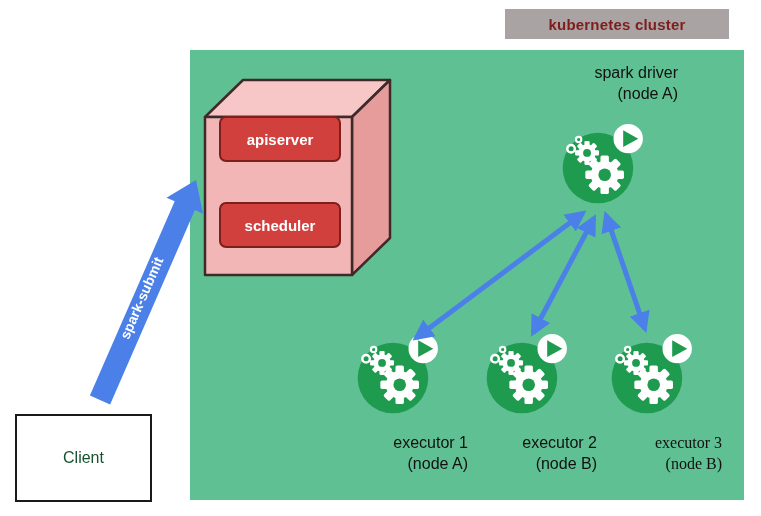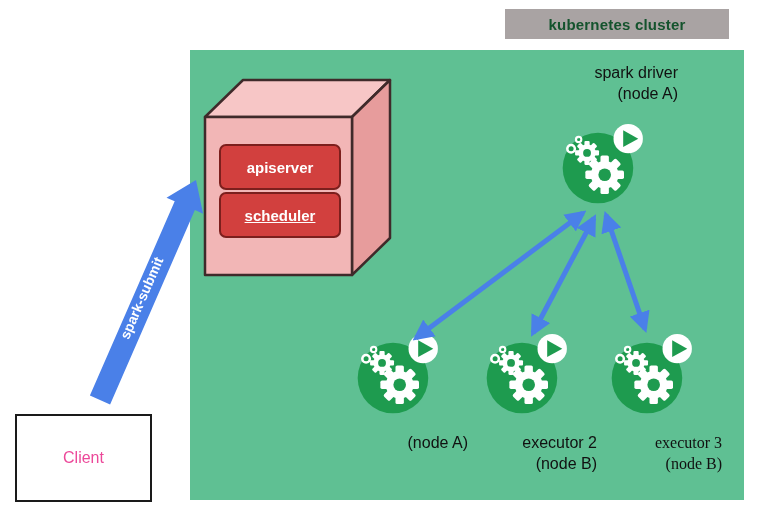--- a/index.html
+++ b/index.html
@@ -6,46 +6,46 @@
   .canvas {
     position:relative; width:761px; height:516px; background:#ffffff;
     font-family:"Liberation Sans", sans-serif; overflow:hidden;
   }
   .cluster-bg {
     position:absolute; left:190px; top:50px; width:554px; height:450px;
     background:#5fc093;
   }
   .cluster-label {
     position:absolute; left:505px; top:9px; width:224px; height:30px;
-    background:#a9a3a3; color:#14532d; font-weight:bold; font-size:15px;
+    background:#a9a3a3; color:#7f1d1d; font-weight:bold; font-size:15px;
     display:flex; align-items:center; justify-content:center; letter-spacing:0.2px;
   }
   .shapes, .arrows { position:absolute; left:0; top:0; width:761px; height:516px; }
   .arrows { pointer-events:none; }
   .box-btn {
     position:absolute; width:118px; height:42px; background:#d2403e;
     border:2px solid #7c1f1d; border-radius:7px; color:#ffffff;
     font-weight:bold; font-size:15px; display:flex; align-items:center; justify-content:center;
   }
-  .btn-apiserver { left:219px; top:144px; }
-  .btn-scheduler { left:219px; top:192px;text-decoration:underline; }
+  .btn-apiserver { left:219px; top:116px; }
+  .btn-scheduler { left:219px; top:202px; }
   .node-label { position:absolute; text-align:right; color:#111111; font-size:16px; line-height:21px; }
   .driver-label { left:518px; top:62px; width:160px; }
   .exec-label { top:432px; width:150px; }
   .exec-1 { left:318px; }
   .exec-2 { left:447px; }
   .exec-3 { left:572px;font-family:Liberation Serif, serif; }
   .spark-icon { position:absolute; width:84px; height:84px; }
   .icon-driver { left:561px; top:121px; }
   .icon-exec1 { left:356px; top:331px; }
   .icon-exec2 { left:485px; top:331px; }
   .icon-exec3 { left:610px; top:331px; }
   .client-box {
     position:absolute; left:15px; top:414px; width:133px; height:84px;
-    background:#ffffff; border:2px solid #1a1a1a; color:#ec4899; font-size:16px;
+    background:#ffffff; border:2px solid #1a1a1a; color:#14532d; font-size:16px;
     display:flex; align-items:center; justify-content:center;
   }
   .submit-text { font-weight:bold; font-size:14px; fill:#ffffff; }
 </style>
 </head>
 <body>
 
 <div class="canvas">
 
   <div class="cluster-bg"></div>
@@ -198,20 +198,21 @@
       <circle r="16.5" fill="#fff"></circle>
         <circle r="7.5" fill="#1e9b4f"></circle>
     </g>
     <g>
       <circle cx="80" cy="21" r="17.5" fill="#fff"></circle>
       <path d="M74 11 L74 31 L92 21 Z" fill="#1e9b4f"></path>
     </g>
   </svg>
 
   <div class="node-label exec-label exec-1">
+    <div>executor 1</div>
     <div>(node A)</div>
   </div>
   <div class="node-label exec-label exec-2">
     <div>executor 2</div>
     <div>(node B)</div>
   </div>
   <div class="node-label exec-label exec-3">
     <div>executor 3</div>
     <div>(node B)</div>
   </div>

